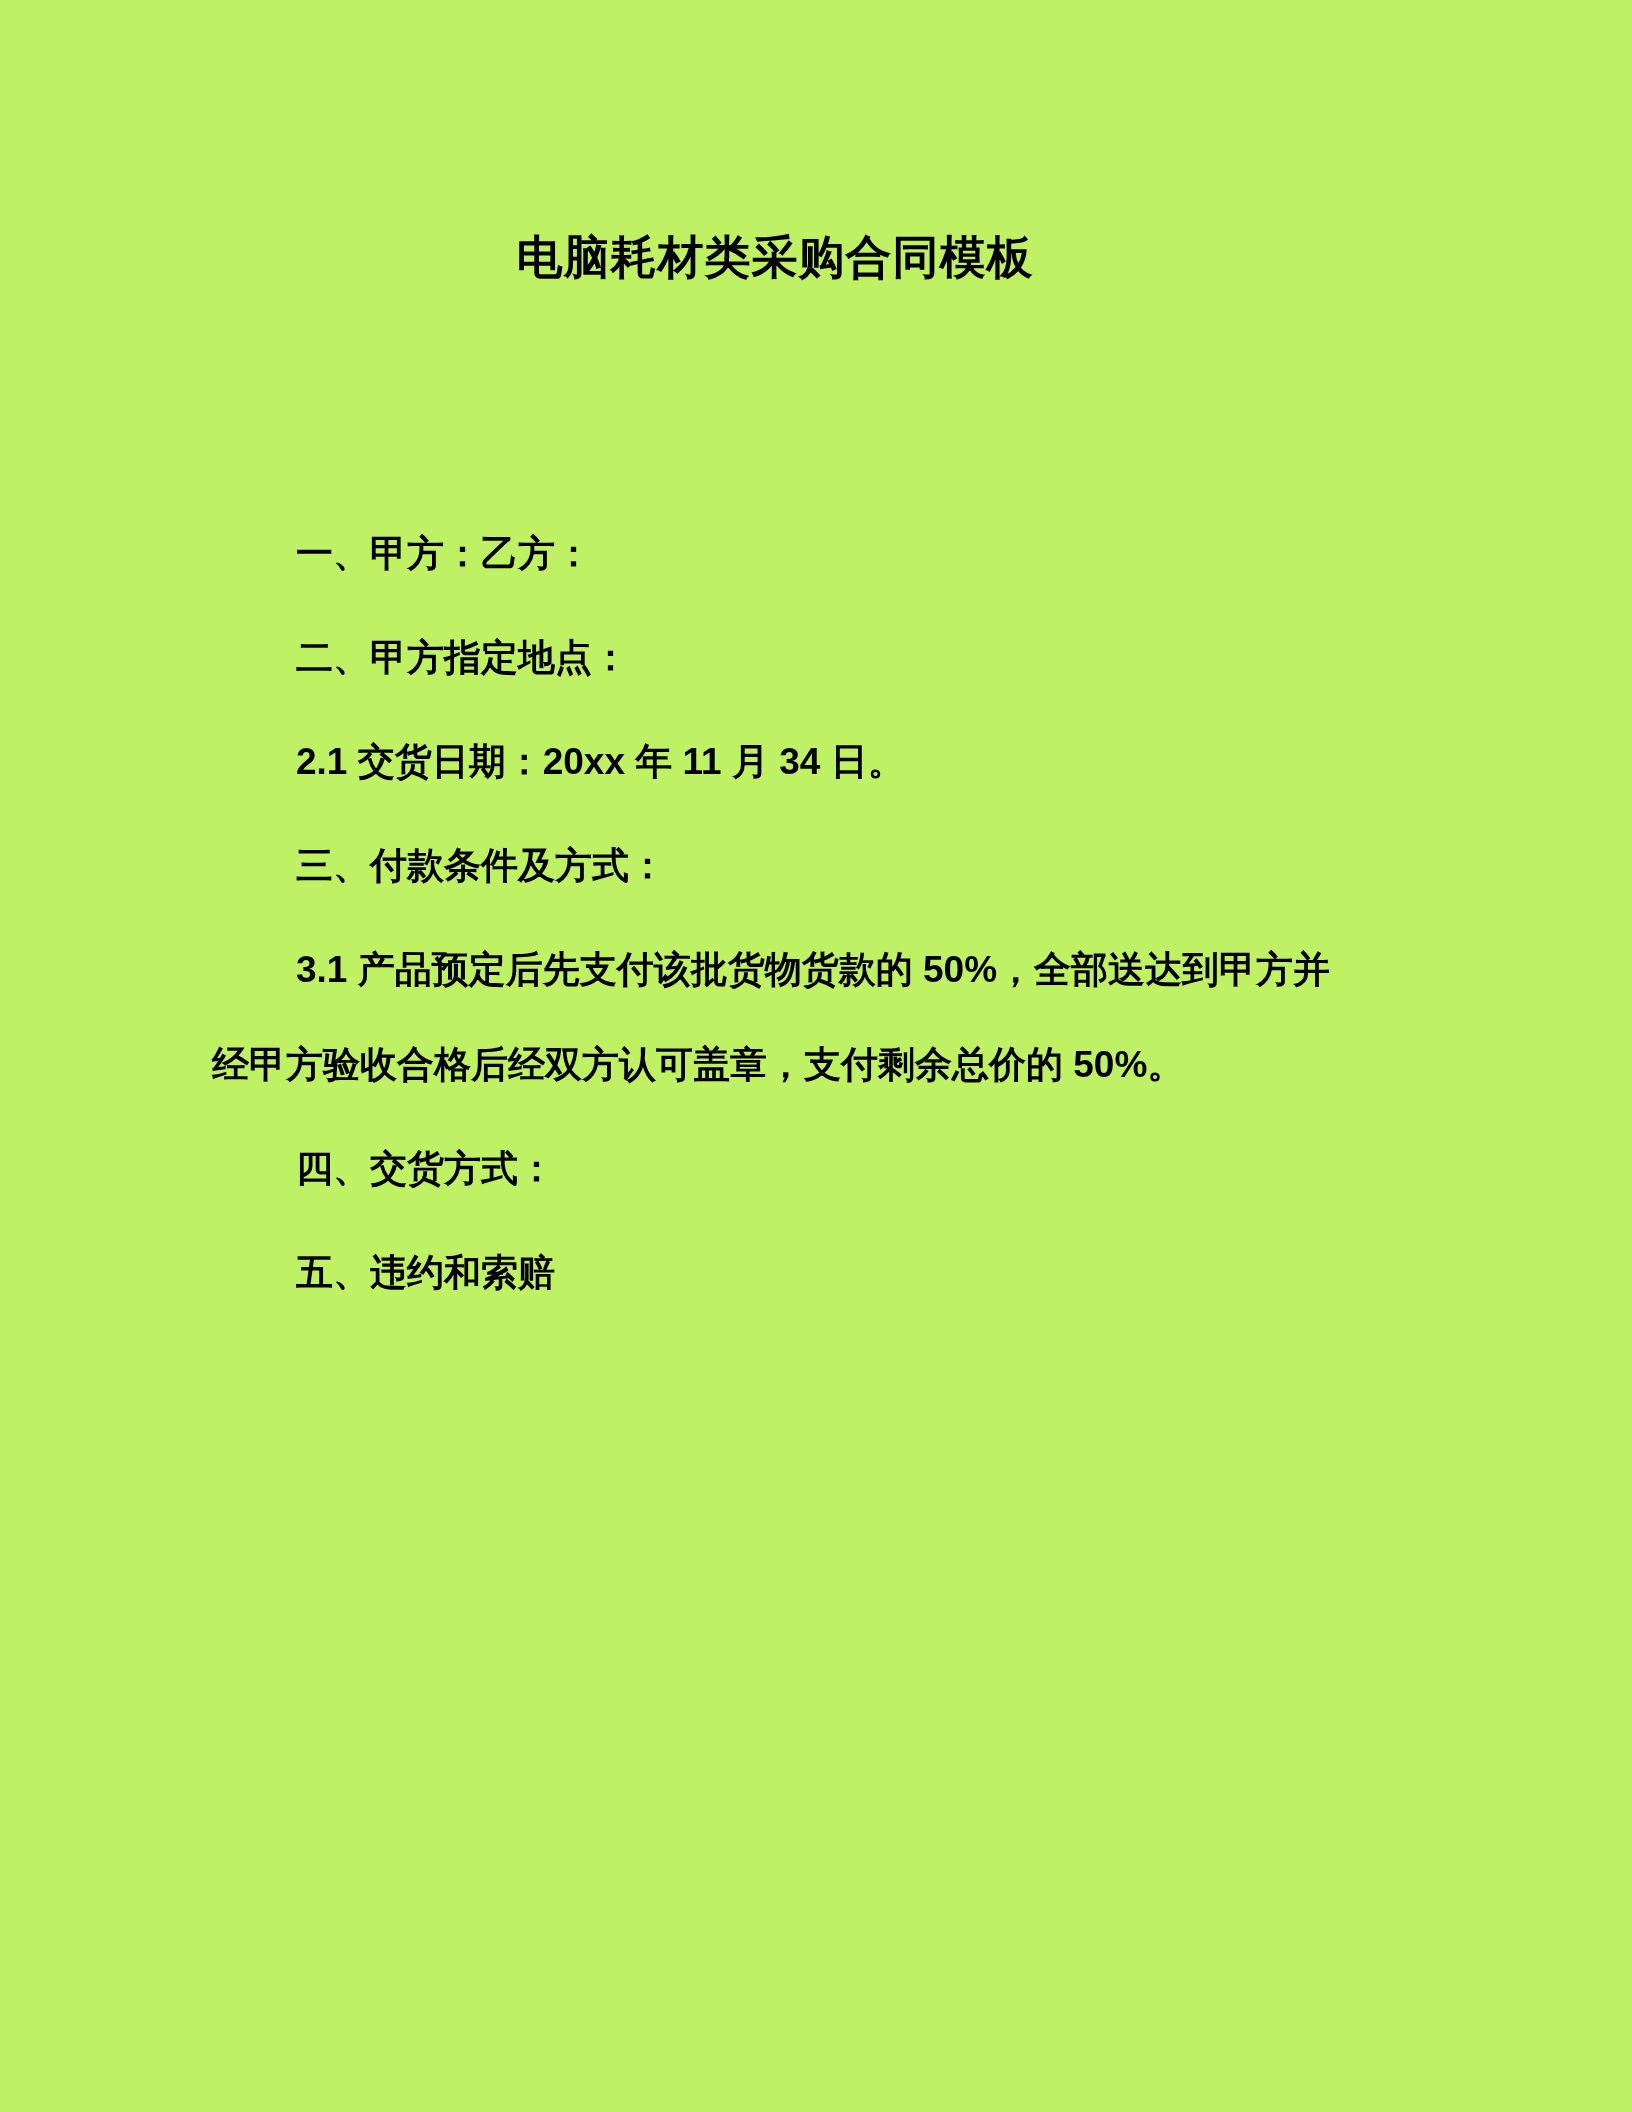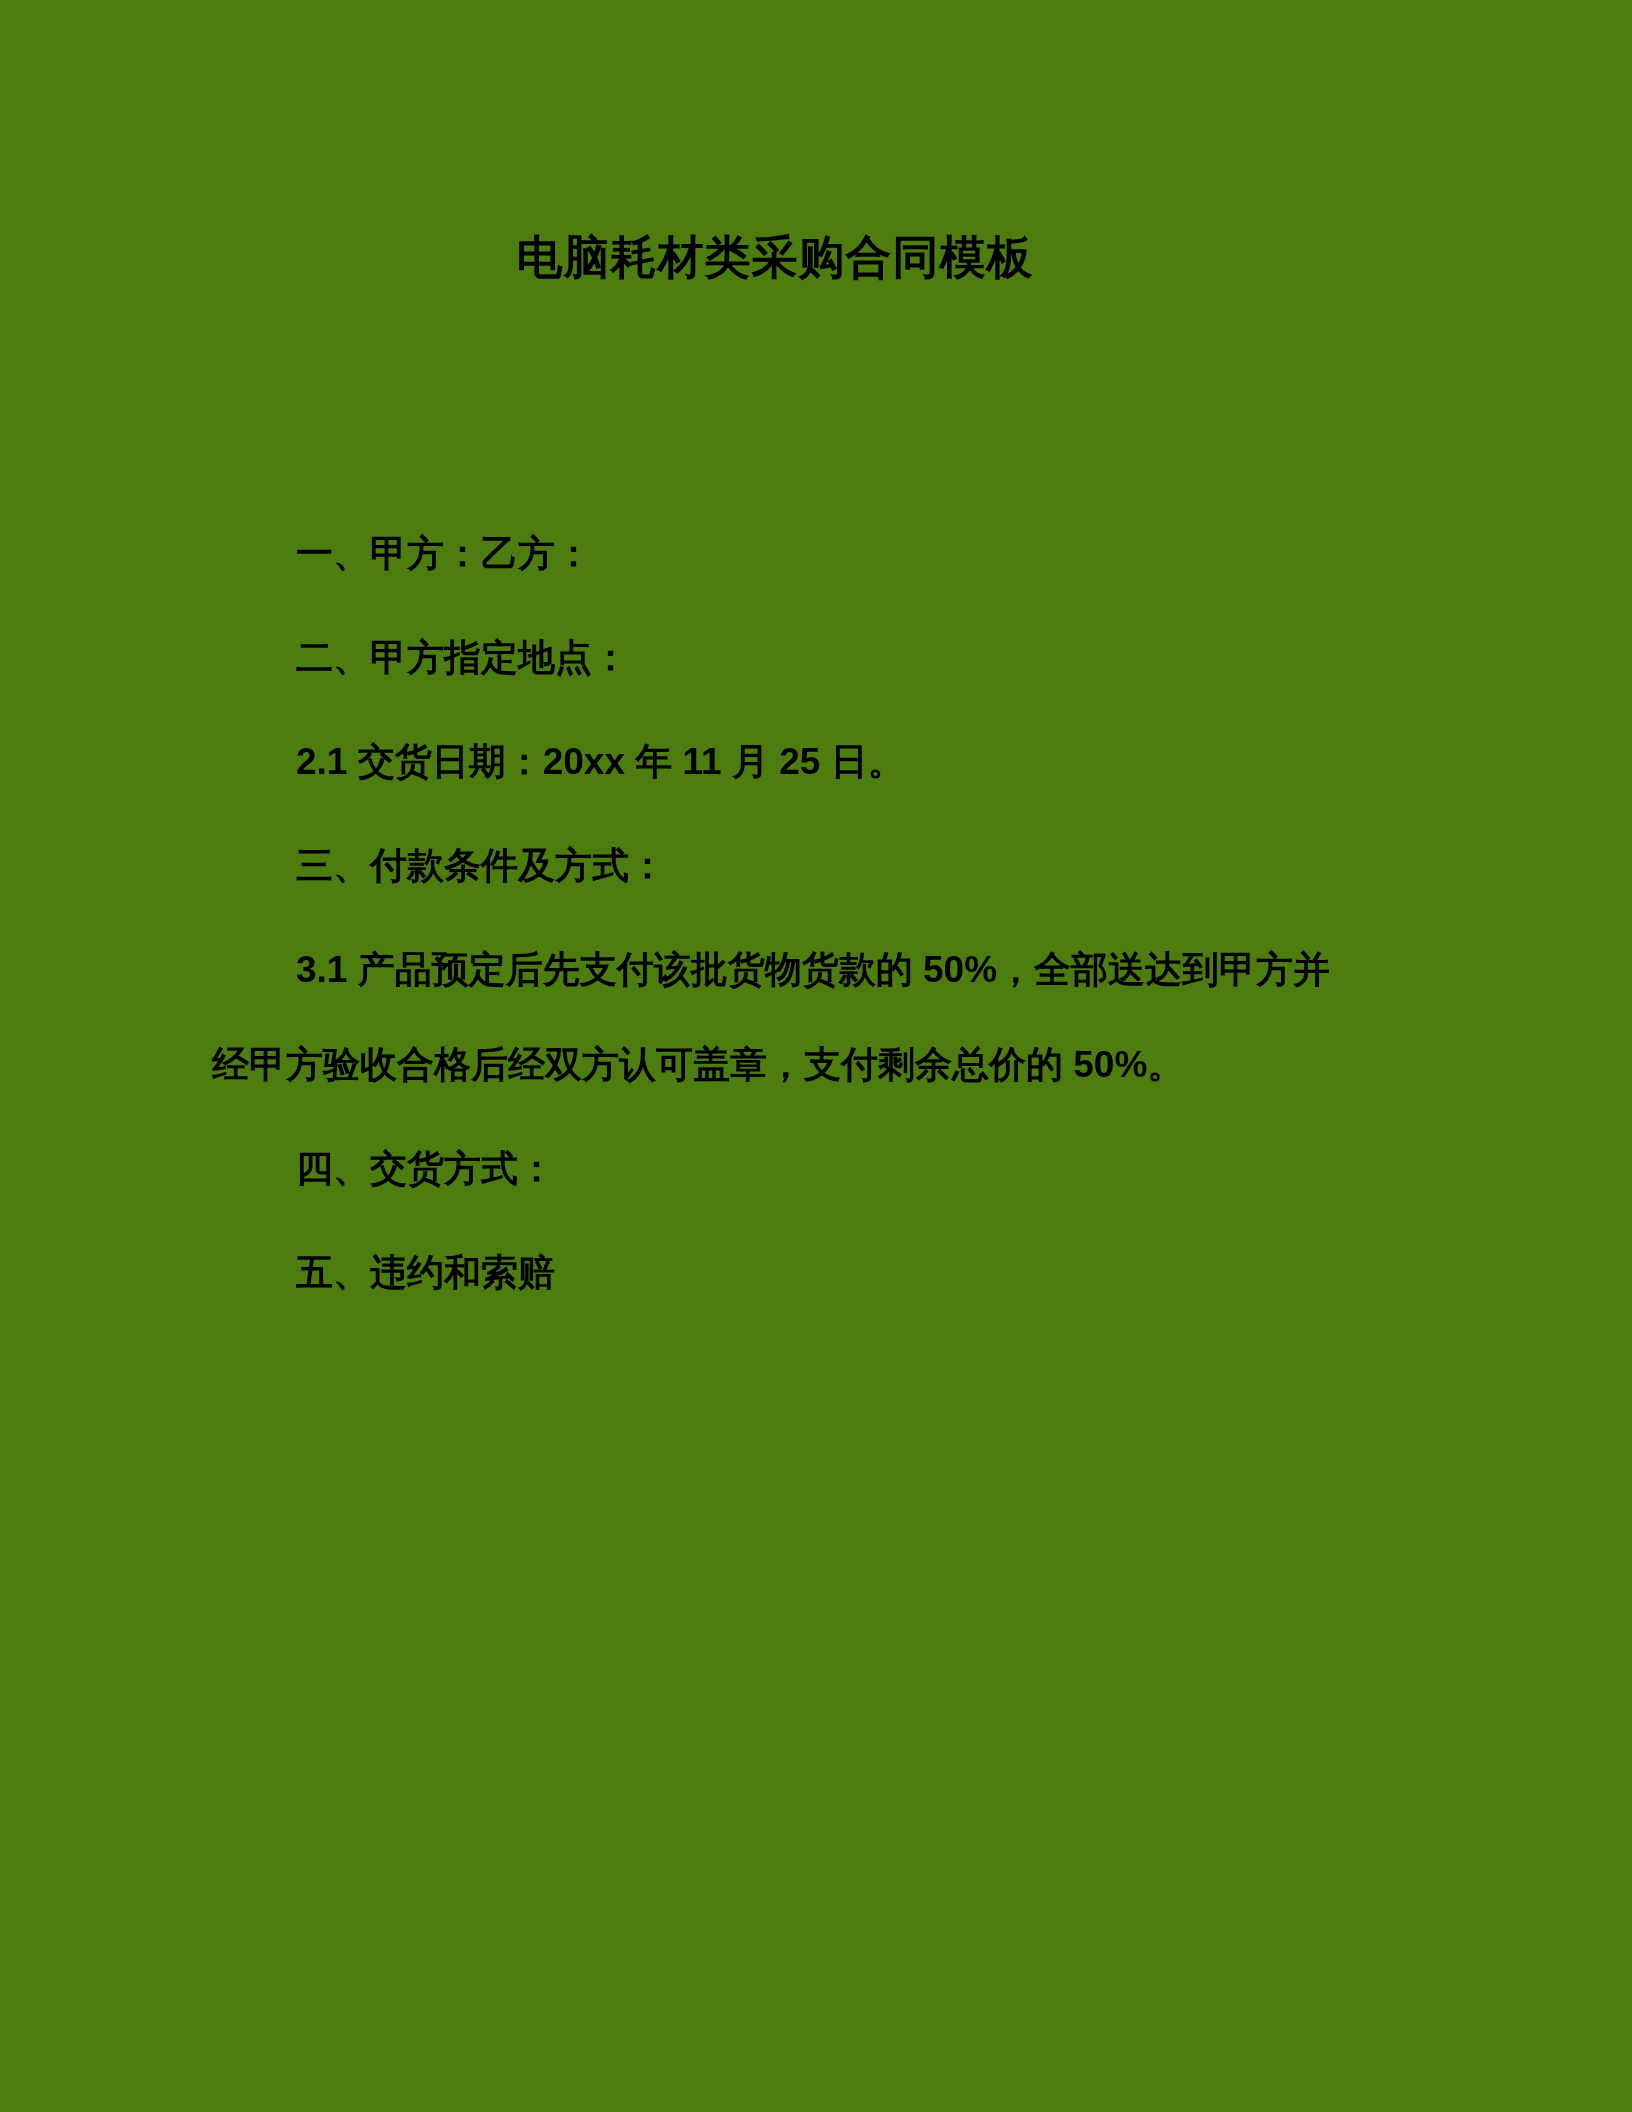--- a/index.html
+++ b/index.html
@@ -4,21 +4,21 @@
 <style>
   html, body {
     margin: 0;
     padding: 0;
     background: #ffffff;
   }
   .page {
     position: relative;
     width: 1632px;
     height: 2112px;
-    background: #4d7c0f;
+    background: #bef264;
     box-sizing: border-box;
     padding: 228px 282px 0 200px;
     font-family: "Liberation Sans", "DejaVu Sans", sans-serif;
     color: #000000;
     overflow: hidden;
   }
   .doc-title {
     font-size: 46px;
     font-weight: bold;
     text-align: center;
@@ -44,19 +44,19 @@
 </style>
 </head>
 <body>
 
 <div class="page">
   <h1 class="doc-title">电脑耗材类采购合同模板</h1>
 
   <div class="doc-body">
     <p class="para">一、甲方：乙方：</p>
     <p class="para">二、甲方指定地点：</p>
-    <p class="para">2.1 交货日期：20xx 年 11 月 25 日。</p>
+    <p class="para">2.1 交货日期：20xx 年 11 月 34 日。</p>
     <p class="para">三、付款条件及方式：</p>
     <p class="para">3.1 产品预定后先支付该批货物货款的 50%，全部送达到甲方并经甲方验收合格后经双方认可盖章，支付剩余总价的 50%。</p>
     <p class="para">四、交货方式：</p>
     <p class="para">五、违约和索赔</p>
   </div>
 </div>
 
 </body></html>

